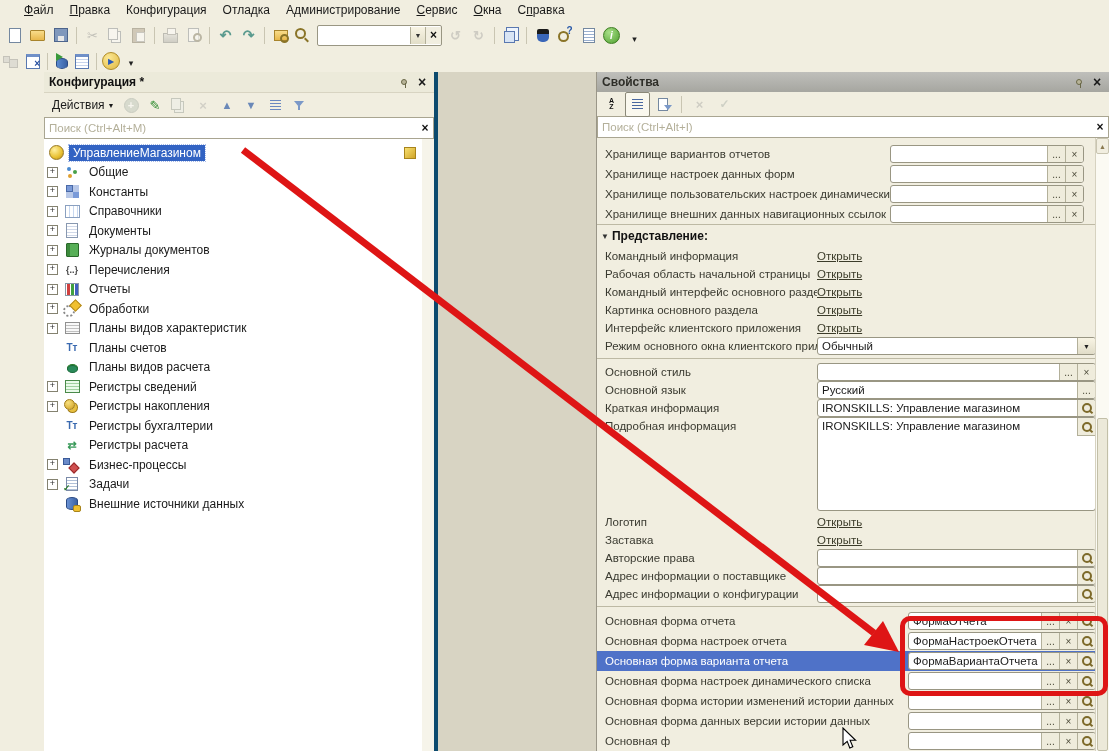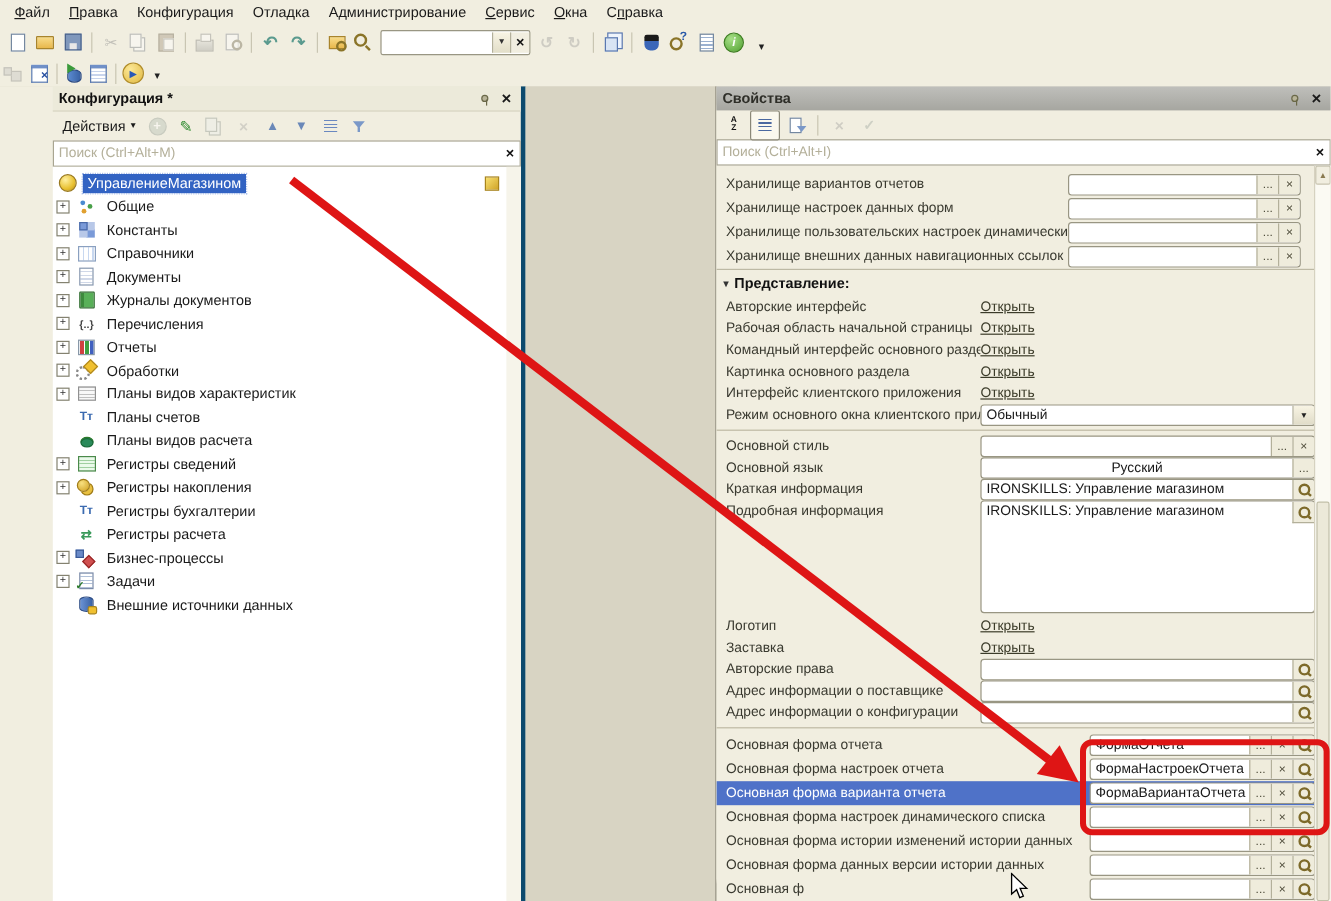--- a/index.html
+++ b/index.html
@@ -1,20 +1,20 @@
 <!DOCTYPE html>
 <html><head>
 <meta charset="utf-8">
 <style>
   html,body{margin:0;padding:0;}
   body{width:1109px;height:751px;overflow:hidden;font-family:"Liberation Sans",sans-serif;font-size:12px;background:#f1eee0;color:#1a1a1a;}
   .app{position:relative;width:1109px;height:751px;overflow:hidden;background:#f1eee0;}
 
   
-  .menubar{height:20px;display:flex;align-items:center;padding-left:4px;background:#f1eee0;}
+  .menubar{height:20px;display:flex;align-items:center;padding-left:16px;background:#f1eee0;}
   .menu-item{padding:2px 8px;white-space:nowrap;cursor:default;}
   .menu-item u{text-decoration:underline;}
 
   
   .toolbar{display:flex;align-items:center;background:#f1eee0;padding-left:3px;}
   .tb1{height:30px;}
   .tb2{height:22px;border-bottom:1px solid #e2deca;}
   .tbtn{min-width:23px;height:23px;display:inline-flex;align-items:center;justify-content:center;border-radius:2px;position:relative;}
   .tb2 .tbtn{min-width:20px;height:20px;}
   .tbtn.pressed{border:1px solid #8a8878;background:#faf8ee;}
@@ -509,21 +509,21 @@
                 </span>
               </span>
             </div>
           </div>
           <div class="pheader">
             <span class="tri">▼</span>
             <span>Представление:</span>
           </div>
           <div class="g-b">
             <div class="prow">
-              <span class="plabel">Авторские интерфейс</span>
+              <span class="plabel">Командный информация</span>
               <span class="pvalue" style="display: flex; align-items: center;">
                 <span class="link">Открыть</span>
               </span>
             </div>
             <div class="prow">
               <span class="plabel">Рабочая область начальной страницы</span>
               <span class="pvalue" style="display: flex; align-items: center;">
                 <span class="link">Открыть</span>
               </span>
             </div>
@@ -563,21 +563,21 @@
                 <span class="fld" style="flex: 1 1 0%;">
                   <span class="fv"></span>
                   <span class="fb">...</span>
                   <span class="fb">×</span>
                 </span>
               </span>
             </div>
             <div class="prow">
               <span class="plabel">Основной язык</span>
               <span class="pvalue" style="display: flex; align-items: center;">
-                <span class="fld" style="flex: 1 1 0%; text-align: center;">
+                <span class="fld" style="flex: 1 1 0%;">
                   <span class="fv">Русский</span>
                   <span class="fb">...</span>
                 </span>
               </span>
             </div>
             <div class="prow">
               <span class="plabel">Краткая информация</span>
               <span class="pvalue" style="display: flex; align-items: center;">
                 <span class="fld" style="flex: 1 1 0%;">
                   <span class="fv">IRONSKILLS: Управление магазином</span>

